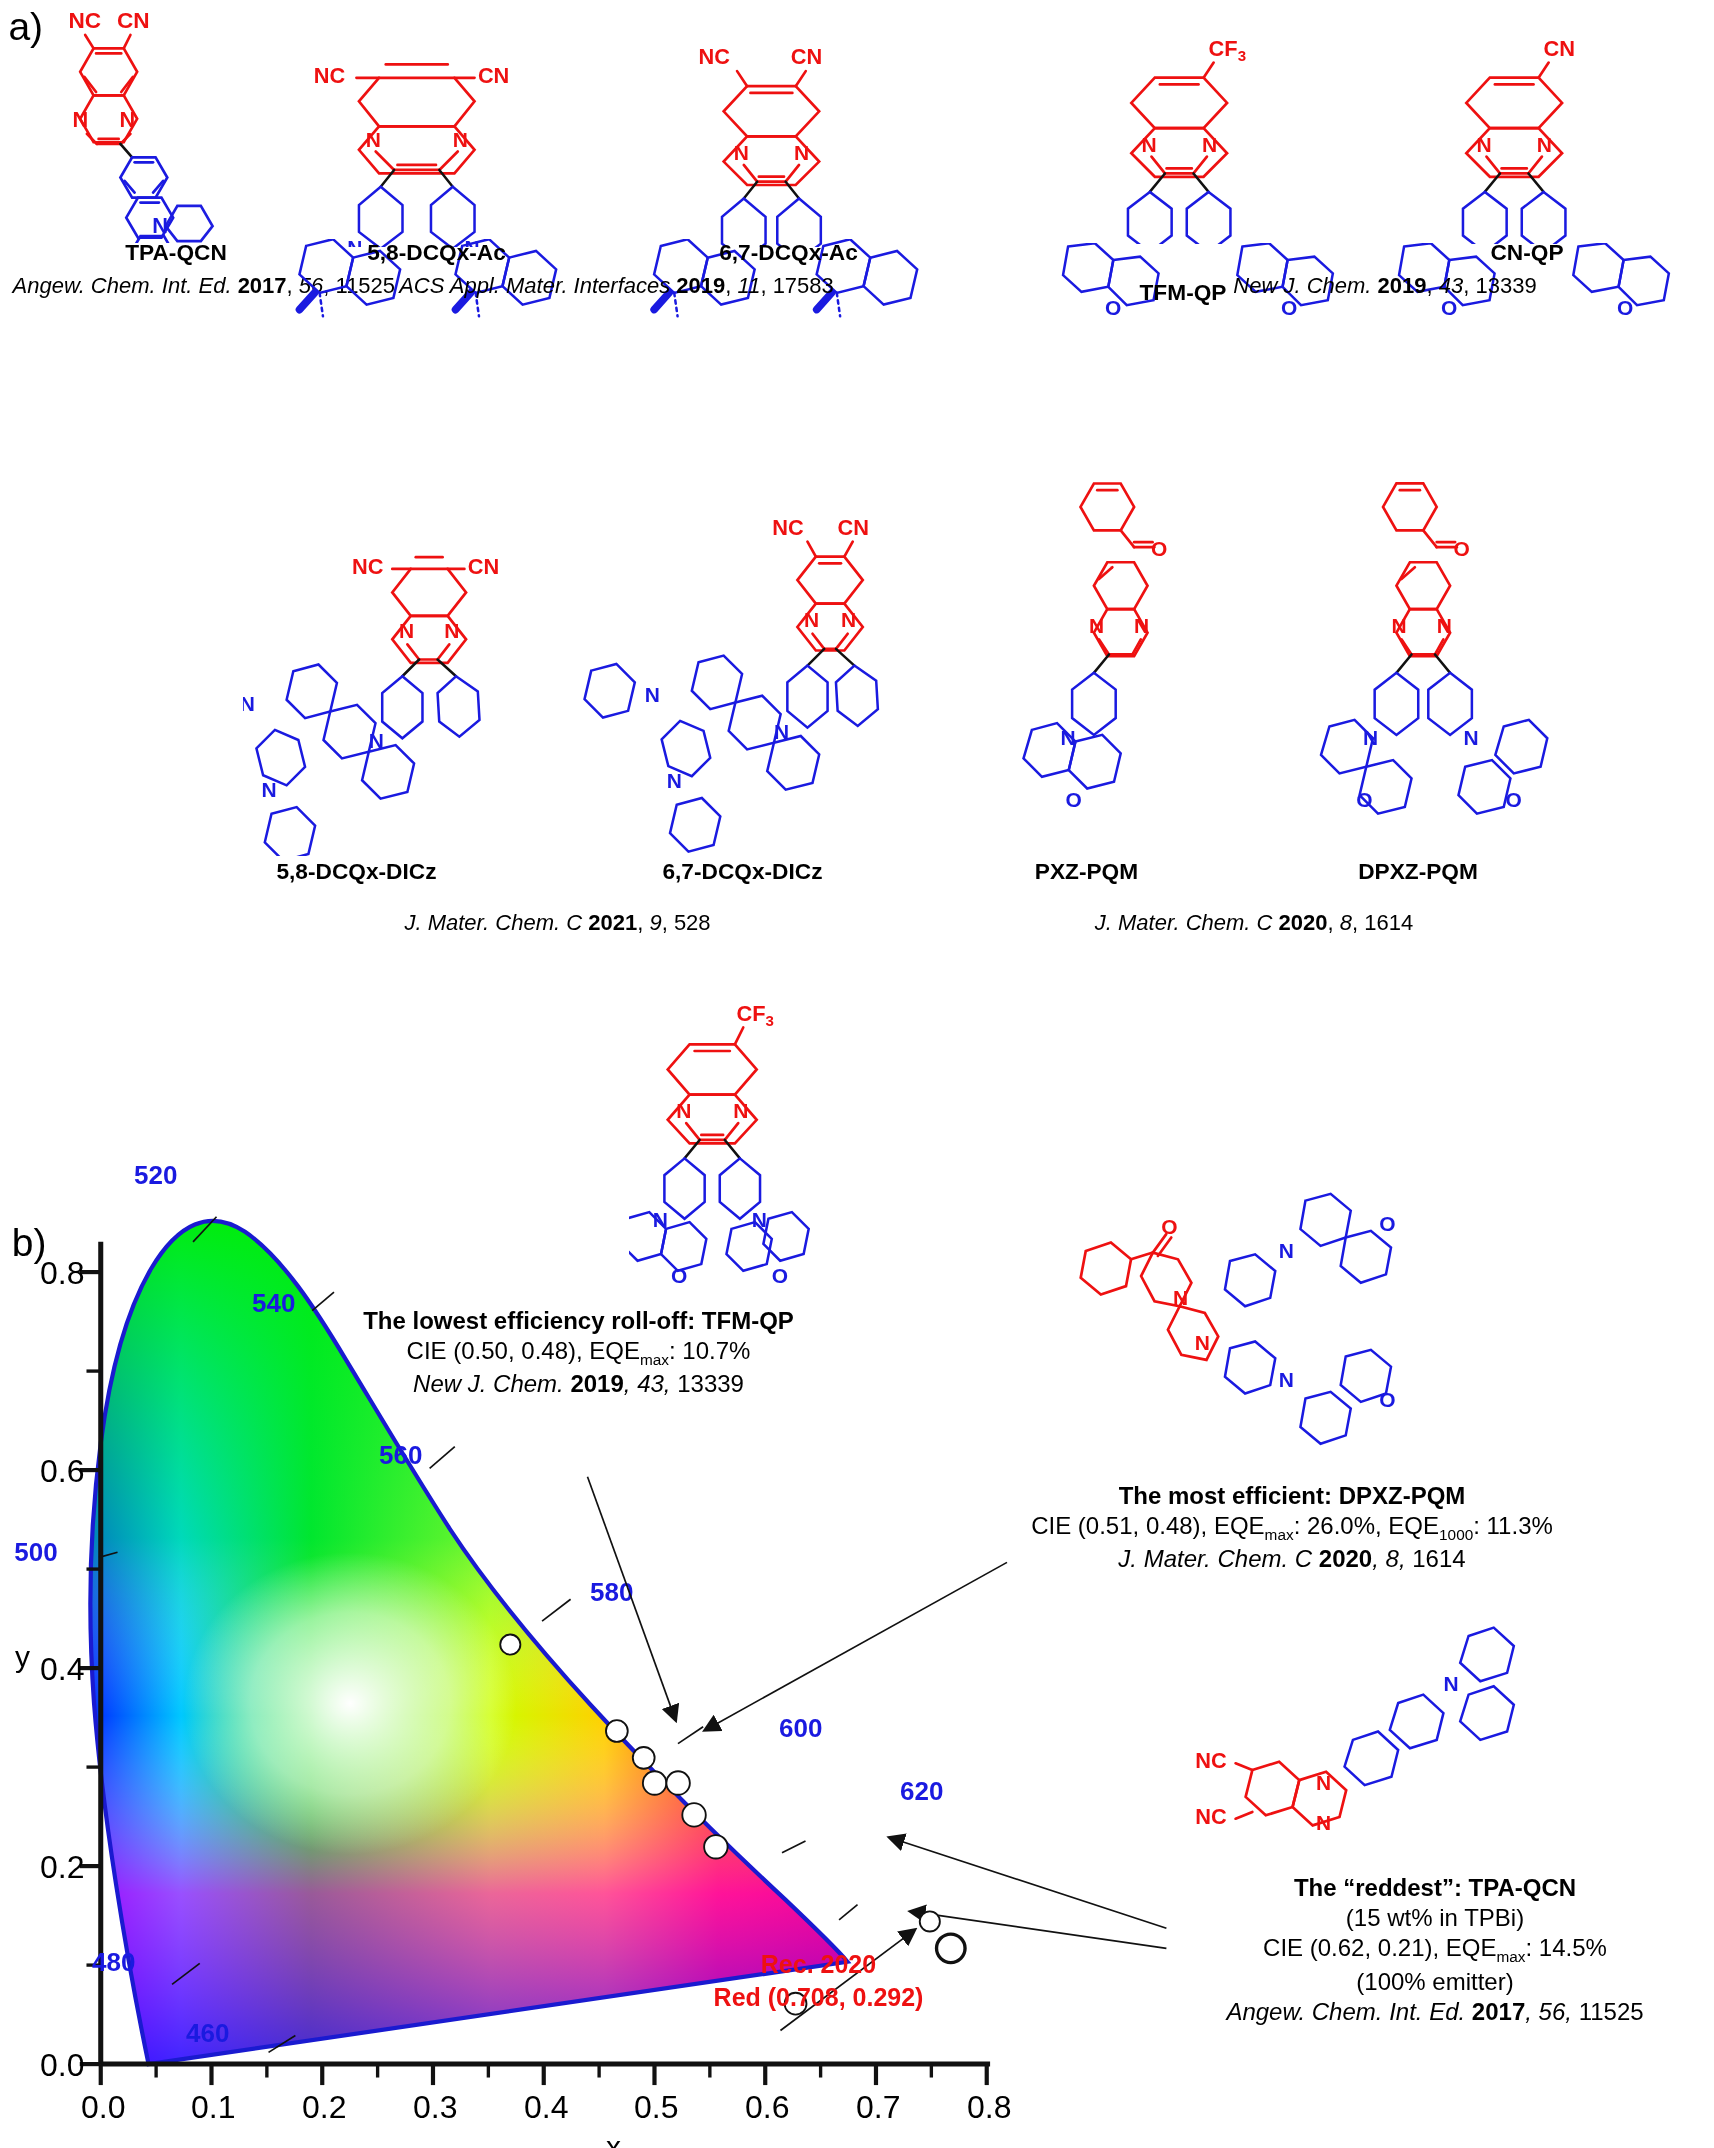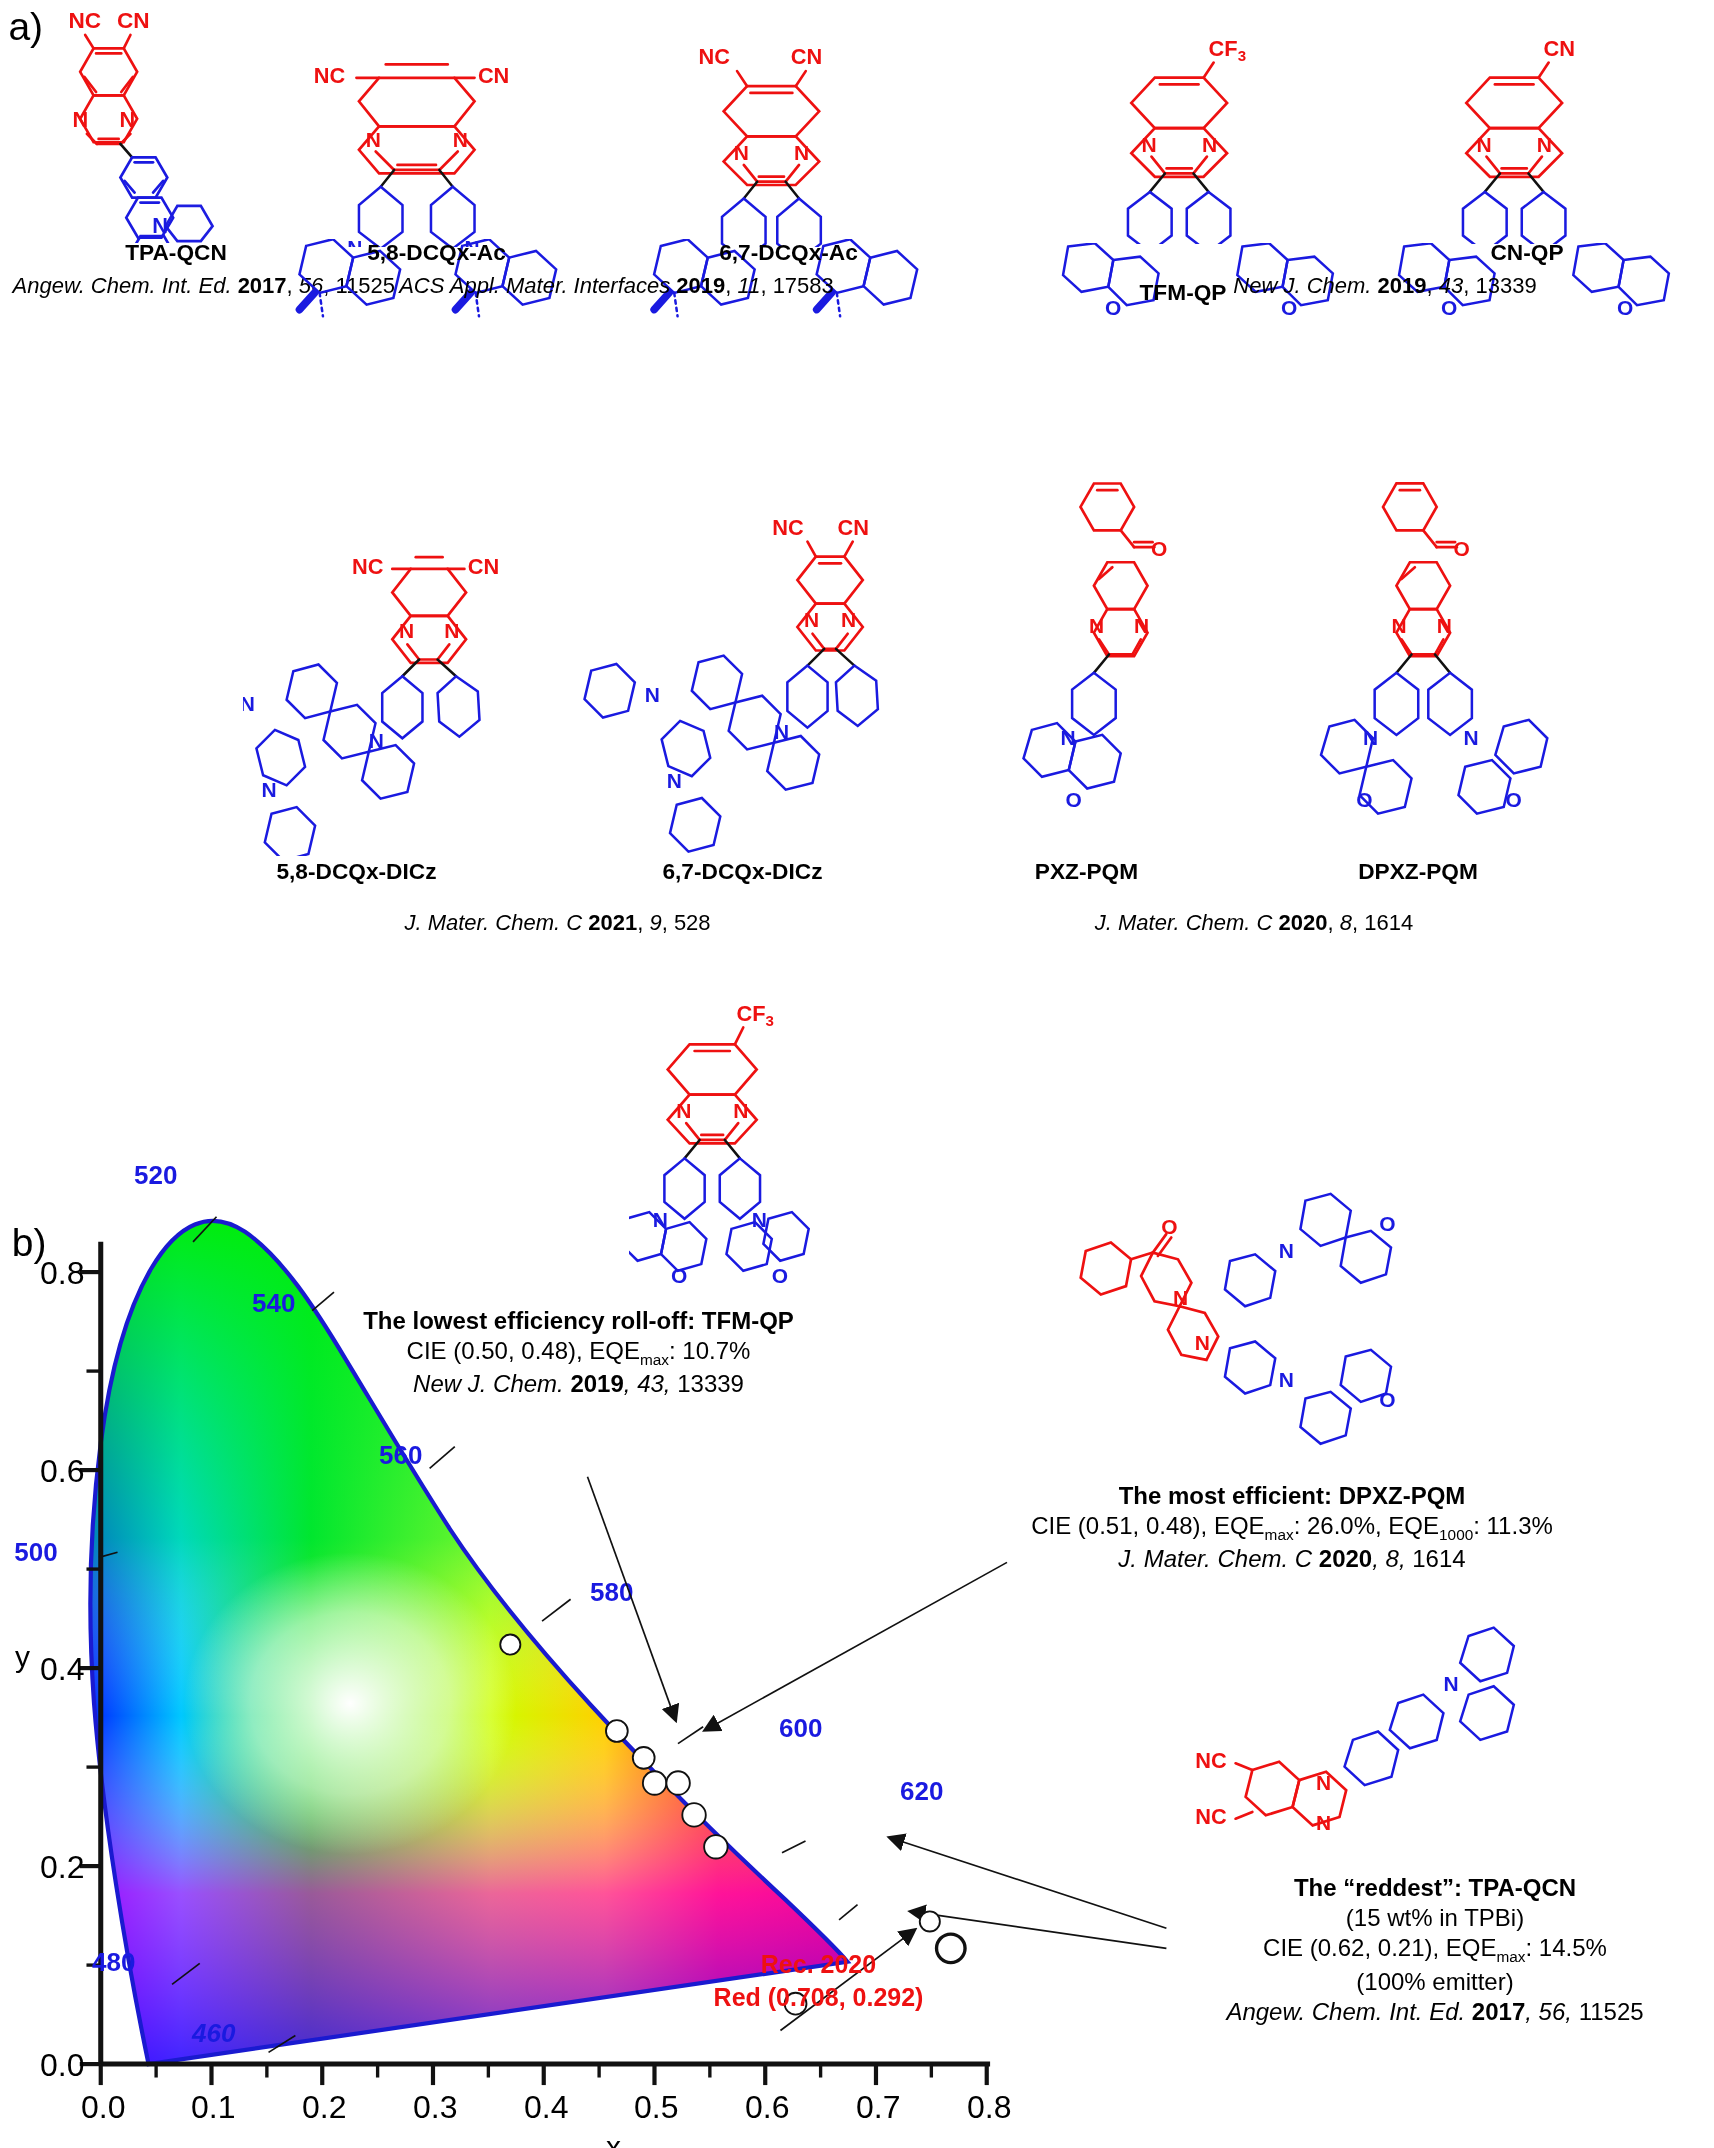--- a/index.html
+++ b/index.html
@@ -570,21 +570,21 @@
 </svg>
 
 <div class="abs wl-label" style="left:102px; top:1160px;margin-left:32px;">520</div>
 <div class="abs wl-label" style="left:252px; top:1288px;">540</div>
 <div class="abs wl-label" style="left:379px; top:1440px;text-align:center;">560</div>
 <div class="abs wl-label" style="left:14.3px; top:1537px;">500</div>
 <div class="abs wl-label" style="left:590px; top:1577px;">580</div>
 <div class="abs wl-label" style="left:779px; top:1713px;">600</div>
 <div class="abs wl-label" style="left:900px; top:1776px;">620</div>
 <div class="abs wl-label" style="left:92px; top:1947px;">480</div>
-<div class="abs wl-label" style="left:192px; top:2018px;font-style:italic;">460</div>
+<div class="abs wl-label" style="left:186px; top:2018px;">460</div>
 
 <div class="abs axis-num" style="left:40px; top:2047px;">0.0</div>
 <div class="abs axis-num" style="left:40px; top:1849px;">0.2</div>
 <div class="abs axis-num" style="left:40px; top:1651px;">0.4</div>
 <div class="abs axis-num" style="left:40px; top:1453px;">0.6</div>
 <div class="abs axis-num" style="left:40px; top:1255px;">0.8</div>
 
 <div class="abs axis-num" style="left:81px;  top:2089px;">0.0</div>
 <div class="abs axis-num" style="left:191px; top:2089px;">0.1</div>
 <div class="abs axis-num" style="left:302px; top:2089px;">0.2</div>

